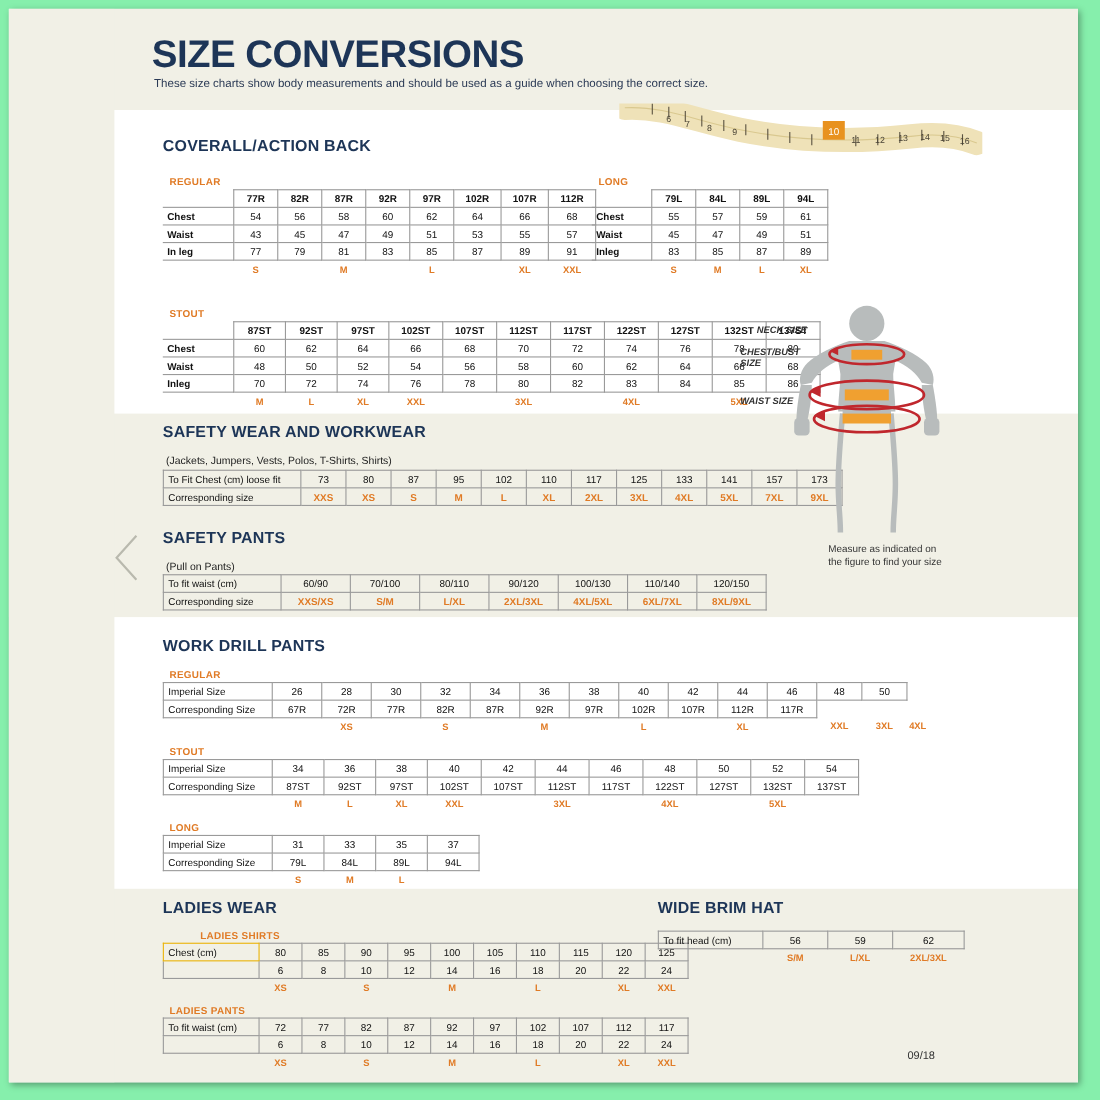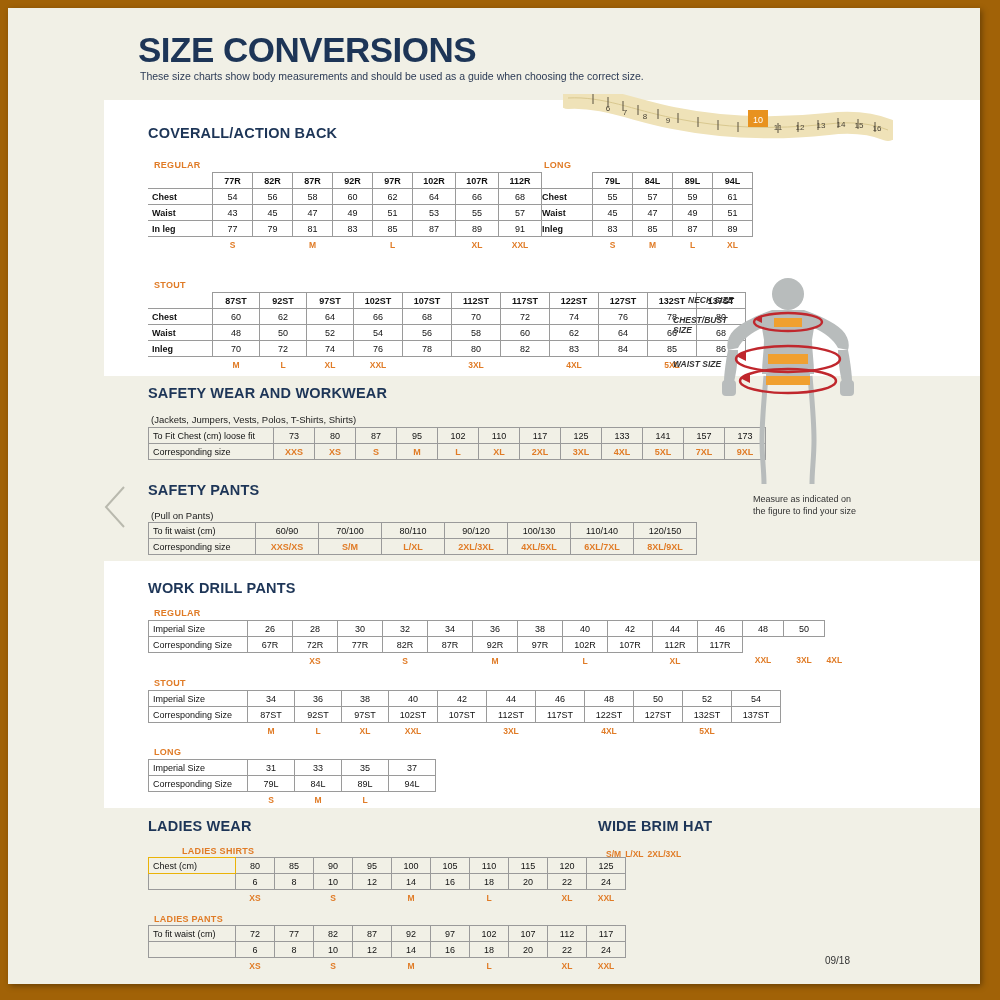--- a/index.html
+++ b/index.html
@@ -5,21 +5,21 @@
   html,body{margin:0;padding:0;}
   body{
     width:1000px;height:1000px;
     background:#ffffff;
     font-family:"Liberation Sans", sans-serif;
     overflow:hidden;
   }
   .page{
     position:relative;
     width:1000px;height:1000px;
-    background:#a16207;
+    background:#86efac;
   }
   
   .paper{
     position:absolute;left:8px;top:8px;width:972px;height:976px;
     background:#ffffff;
     box-shadow:2px 2px 6px rgba(0,0,0,.35);
     overflow:hidden;
   }
   
   .cream-left{
@@ -665,20 +665,26 @@
           <td>XL</td>
           <td>XXL</td>
         </tr>
       </tbody>
         </table>
 
       <div class="section-title" style="left:590px;top:810px;">WIDE BRIM HAT</div>
 
       <table class="grid" style="left:590px;top:838px;">
         <tbody>
+            <tr>
+          <td class="rowhdr" style="width:88px;border:1px solid #9a9a9a;font-weight:normal;">To fit head (cm)</td>
+          <td style="width:54px;">56</td>
+          <td style="width:54px;">59</td>
+          <td style="width:60px;">62</td>
+        </tr>
         <tr class="sizerow">
           <td class="rowhdr"></td>
           <td>S/M</td>
           <td>L/XL</td>
           <td>2XL/3XL</td>
         </tr>
       </tbody>
         </table>
 
       <div class="footer-code">09/18</div>

